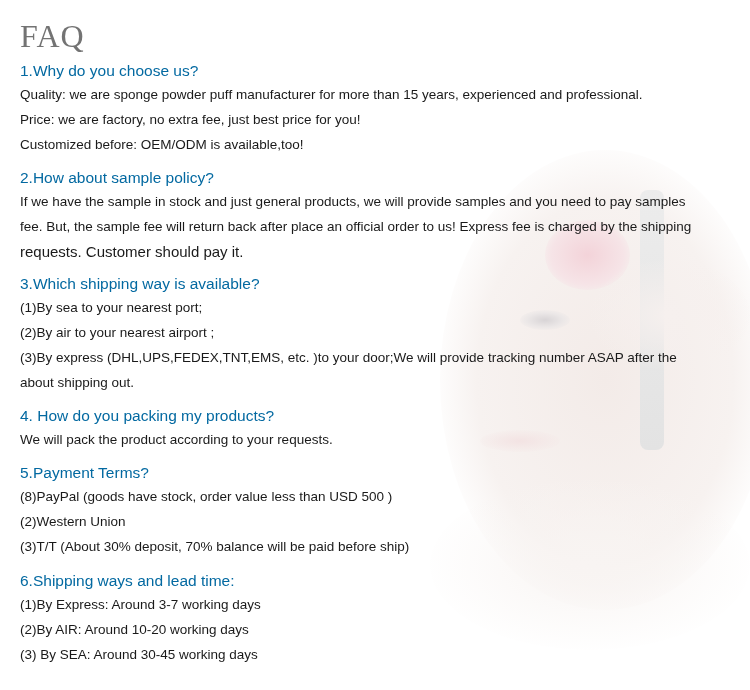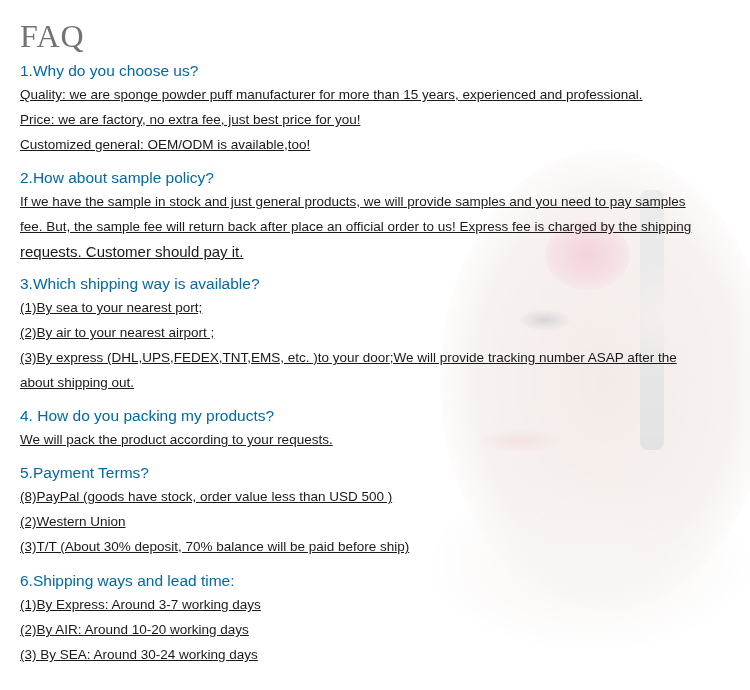--- a/index.html
+++ b/index.html
@@ -11,21 +11,21 @@
   }
   .bg { position: absolute; inset: 0; z-index: 0; overflow: hidden; }
   .bg .blob { position: absolute; border-radius: 50%; }
   .content { position: absolute; left: 20px; top: 0; right: 0; z-index: 1; }
   .faq-title {
     position: absolute; left: 0; top: 18px;
     font-family: "Liberation Serif", serif;
     font-size: 32px; color: #737373; letter-spacing: 1px;
   }
   .q { position: absolute; left: 0; font-size: 15.5px; color: #0369a1; white-space: nowrap; }
-  .a { position: absolute; left: 0; font-size: 13.5px; color: #1a1a1a; white-space: nowrap; text-decoration: underline; }
+  .a { position: absolute; left: 0; font-size: 13.5px; color: #1a1a1a; white-space: nowrap; }
   .a.big { font-size: 15px; }
 </style>
 </head>
 <body>
 
 <div class="bg">
 
   <div class="blob" style="left:440px;top:150px;width:330px;height:460px;background:radial-gradient(ellipse at center,#f3ebe8 0%,#f7f2f0 55%,rgba(255,255,255,0) 75%);"></div>
 
   <div style="position:absolute;left:640px;top:190px;width:24px;height:260px;background:linear-gradient(#ececec,#e3e3e3);border-radius:8px;"></div>
@@ -40,21 +40,21 @@
 
   <div class="blob" style="left:430px;top:480px;width:320px;height:170px;background:radial-gradient(ellipse,#f8f4f2 0%,rgba(255,255,255,0) 75%);"></div>
 </div>
 
 <div class="content">
   <div class="faq-title">FAQ</div>
 
   <div class="q" style="top:62px">1.Why do you choose us?</div>
   <div class="a" style="top:87px">Quality: we are sponge powder puff manufacturer for more than 15 years, experienced and professional.</div>
   <div class="a" style="top:112px">Price: we are factory, no extra fee, just best price for you!</div>
-  <div class="a" style="top:137px">Customized general: OEM/ODM is available,too!</div>
+  <div class="a" style="top:137px">Customized before: OEM/ODM is available,too!</div>
 
   <div class="q" style="top:169px">2.How about sample policy?</div>
   <div class="a" style="top:194px">If we have the sample in stock and just general products, we will provide samples and you need to pay samples</div>
   <div class="a" style="top:219px">fee. But, the sample fee will return back after place an official order to us! Express fee is charged by the shipping</div>
   <div class="a big" style="top:243px">requests. Customer should pay it.</div>
 
   <div class="q" style="top:275px">3.Which shipping way is available?</div>
   <div class="a" style="top:300px">(1)By sea to your nearest port;</div>
   <div class="a" style="top:325px">(2)By air to your nearest airport ;</div>
   <div class="a" style="top:350px">(3)By express (DHL,UPS,FEDEX,TNT,EMS, etc. )to your door;We will provide tracking number ASAP after the</div>
@@ -64,14 +64,14 @@
   <div class="a" style="top:432px">We will pack the product according to your requests.</div>
 
   <div class="q" style="top:464px">5.Payment Terms?</div>
   <div class="a" style="top:489px">(8)PayPal (goods have stock, order value less than USD 500 )</div>
   <div class="a" style="top:514px">(2)Western Union</div>
   <div class="a" style="top:539px">(3)T/T (About 30% deposit, 70% balance will be paid before ship)</div>
 
   <div class="q" style="top:572px">6.Shipping ways and lead time:</div>
   <div class="a" style="top:597px">(1)By Express: Around 3-7 working days</div>
   <div class="a" style="top:622px">(2)By AIR: Around 10-20 working days</div>
-  <div class="a" style="top:647px">(3) By SEA: Around 30-24 working days</div>
+  <div class="a" style="top:647px">(3) By SEA: Around 30-45 working days</div>
 </div>
 
 </body></html>

